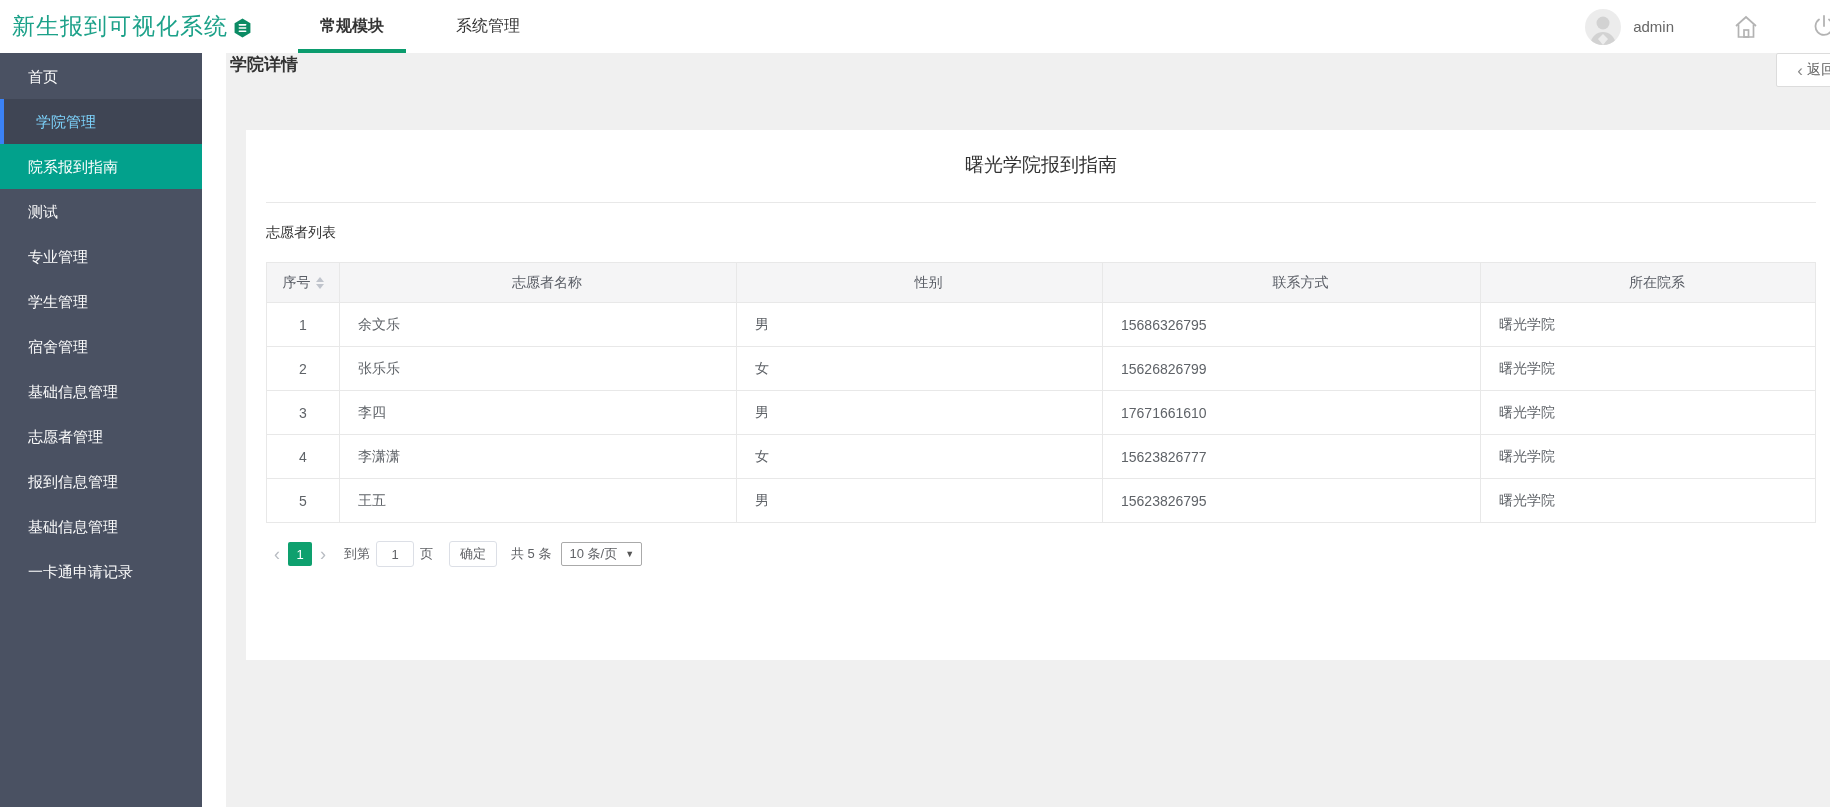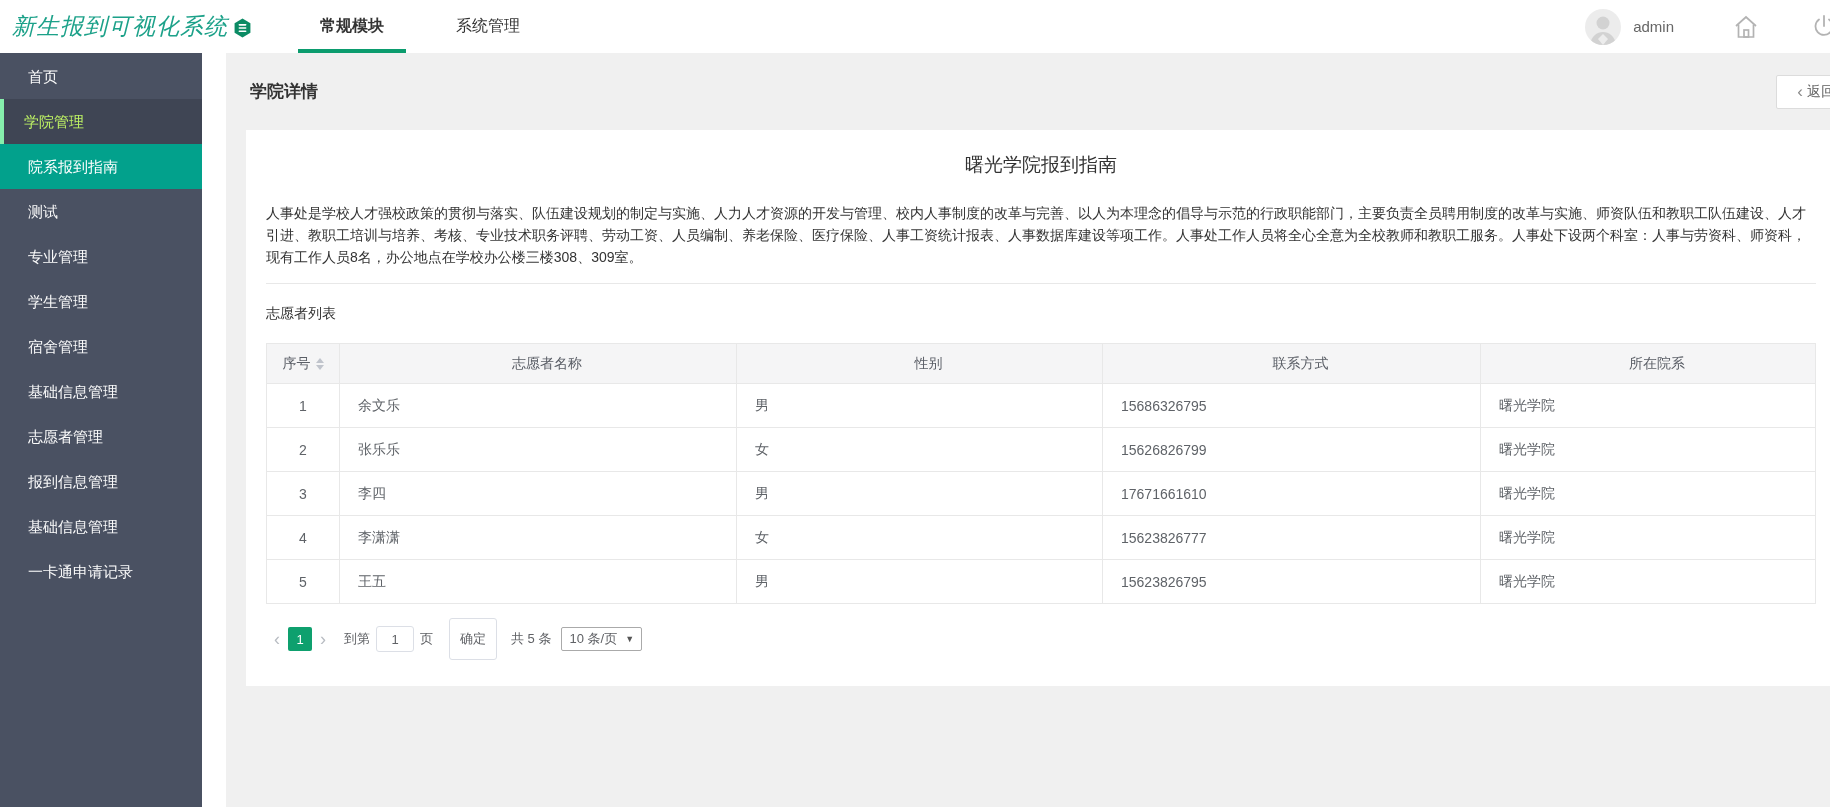--- a/index.html
+++ b/index.html
@@ -8,21 +8,21 @@
     font-family: "Liberation Sans", "DejaVu Sans", sans-serif;
     background: #ffffff; color: #333;
   }
   .app { width: 1830px; height: 807px; display: flex; flex-direction: column; }
 
   
   .navbar {
     height: 53px; background: #fff; display: flex; align-items: center;
     flex-shrink: 0; position: relative;
   }
-  .logo { display: flex; align-items: center; padding-left: 12px; width: 252px; flex-shrink: 0; font-style: italic; }
+  .logo { display: flex; align-items: center; padding-left: 12px; width: 252px; flex-shrink: 0; }
   .logo-text { font-size: 23px; color: #1CA189; letter-spacing: 1px; white-space: nowrap; }
   .logo-icon { margin-left: 5px; margin-top: 2px; }
   .tabs { display: flex; height: 100%; margin-left: 46px; }
   .tab {
     padding: 0 22px; height: 100%; display: flex; align-items: center;
     font-size: 16px; color: #333; cursor: pointer; position: relative; white-space: nowrap;
   }
   .tab + .tab { margin-left: 28px; }
   .tab.active { font-weight: bold; }
   .tab.active::after {
@@ -39,27 +39,27 @@
   .icon-power { margin-left: 50px; }
 
   
   .main { flex: 1; display: flex; min-height: 0; gap: 24px; }
   .sidebar { width: 202px; background: #4A5162; flex-shrink: 0; padding-top: 1px; }
   .menu-item {
     height: 45px; line-height: 45px; padding-left: 28px; font-size: 15px;
     color: #fbfbfb; cursor: pointer; white-space: nowrap;
   }
   .menu-item.highlight {
-    background: #3F4554; color: #bef264;
-    border-left: 4px solid #86efac; padding-left: 20px;
+    background: #3F4554; color: #7dd3fc;
+    border-left: 4px solid #3b82f6; padding-left: 32px;
   }
   .menu-item.active { background: #02A18C; color: #fff; }
 
   .content { flex: 1; background: #F0F0F0; min-width: 0; overflow: hidden; }
-  .content-header { height: 77px; display: flex; align-items: center; padding-left: 24px; }
+  .content-header { height: 77px; display: flex; padding-left: 4px; }
   .page-title { font-size: 17px; font-weight: bold; color: #333; }
   .back-btn {
     margin-left: auto; margin-right: -26px; height: 34px; padding: 0 20px;
     background: #fff; border: 1px solid #dcdcdc; border-radius: 2px;
     font-size: 14px; color: #5f5f5f; display: flex; align-items: center;
     cursor: pointer; font-family: inherit; white-space: nowrap;
   }
   .back-btn .chev { font-size: 17px; margin-right: 4px; color: #8a8a8a; line-height: 1; }
 
   
@@ -90,21 +90,21 @@
     min-width: 24px; height: 24px; background: #0EA06E; color: #fff; border-radius: 2px;
     display: flex; align-items: center; justify-content: center; cursor: pointer; font-size: 13px;
   }
   .pg-text { margin: 8px 6px; white-space: nowrap; text-align: center; }
   .pg-goto { margin-left: 10px; }
   .pg-input {
     width: 38px; height: 26px; border: 1px solid #dcdfe6; border-radius: 3px;
     text-align: center; font-size: 13px; color: #606266; font-family: inherit; background: #fff;
   }
   .pg-confirm {
-    height: 42px; padding: 0 10px; margin: 0 10px; background: #fff;
+    height: 26px; padding: 0 10px; margin: 0 10px; background: #fff;
     border: 1px solid #dcdfe6; border-radius: 3px; font-size: 13px; color: #606266;
     cursor: pointer; font-family: inherit;
   }
   .pg-total { margin: 0 10px 0 4px; white-space: nowrap; }
   .pg-size {
     height: 24px; border: 1px solid #aaa; border-radius: 2px; background: #fff;
     display: flex; align-items: center; padding: 0 7px; cursor: pointer; white-space: nowrap;
   }
   .pg-size .arrow { font-size: 9px; color: #555; margin-left: 8px; }
 </style>
@@ -169,21 +169,20 @@
       <div class="content-header">
         <span class="page-title">学院详情</span>
         <button class="back-btn">
           <span class="chev">‹</span>
           <span>返回</span>
         </button>
       </div>
 
       <div class="card">
         <h2 class="detail-title">曙光学院报到指南</h2>
-        <p class="detail-desc">人事处是学校人才强校政策的贯彻与落实、队伍建设规划的制定与实施、人力人才资源的开发与管理、校内人事制度的改革与完善、以人为本理念的倡导与示范的行政职能部门，主要负责全员聘用制度的改革与实施、师资队伍和教职工队伍建设、人才引进、教职工培训与培养、考核、专业技术职务评聘、劳动工资、人员编制、养老保险、医疗保险、人事工资统计报表、人事数据库建设等项工作。人事处工作人员将全心全意为全校教师和教职工服务。人事处下设两个科室：人事与劳资科、师资科，现有工作人员8名，办公地点在学校办公楼三楼308、309室。</p>
         <div class="divider"></div>
         <div class="list-label">志愿者列表</div>
 
         <table class="v-table">
           <thead>
             <tr>
                 <th><span>序号</span><span class="carets">
                     <i class="cu"></i>
                     <i class="cd"></i>
                   </span></th>

